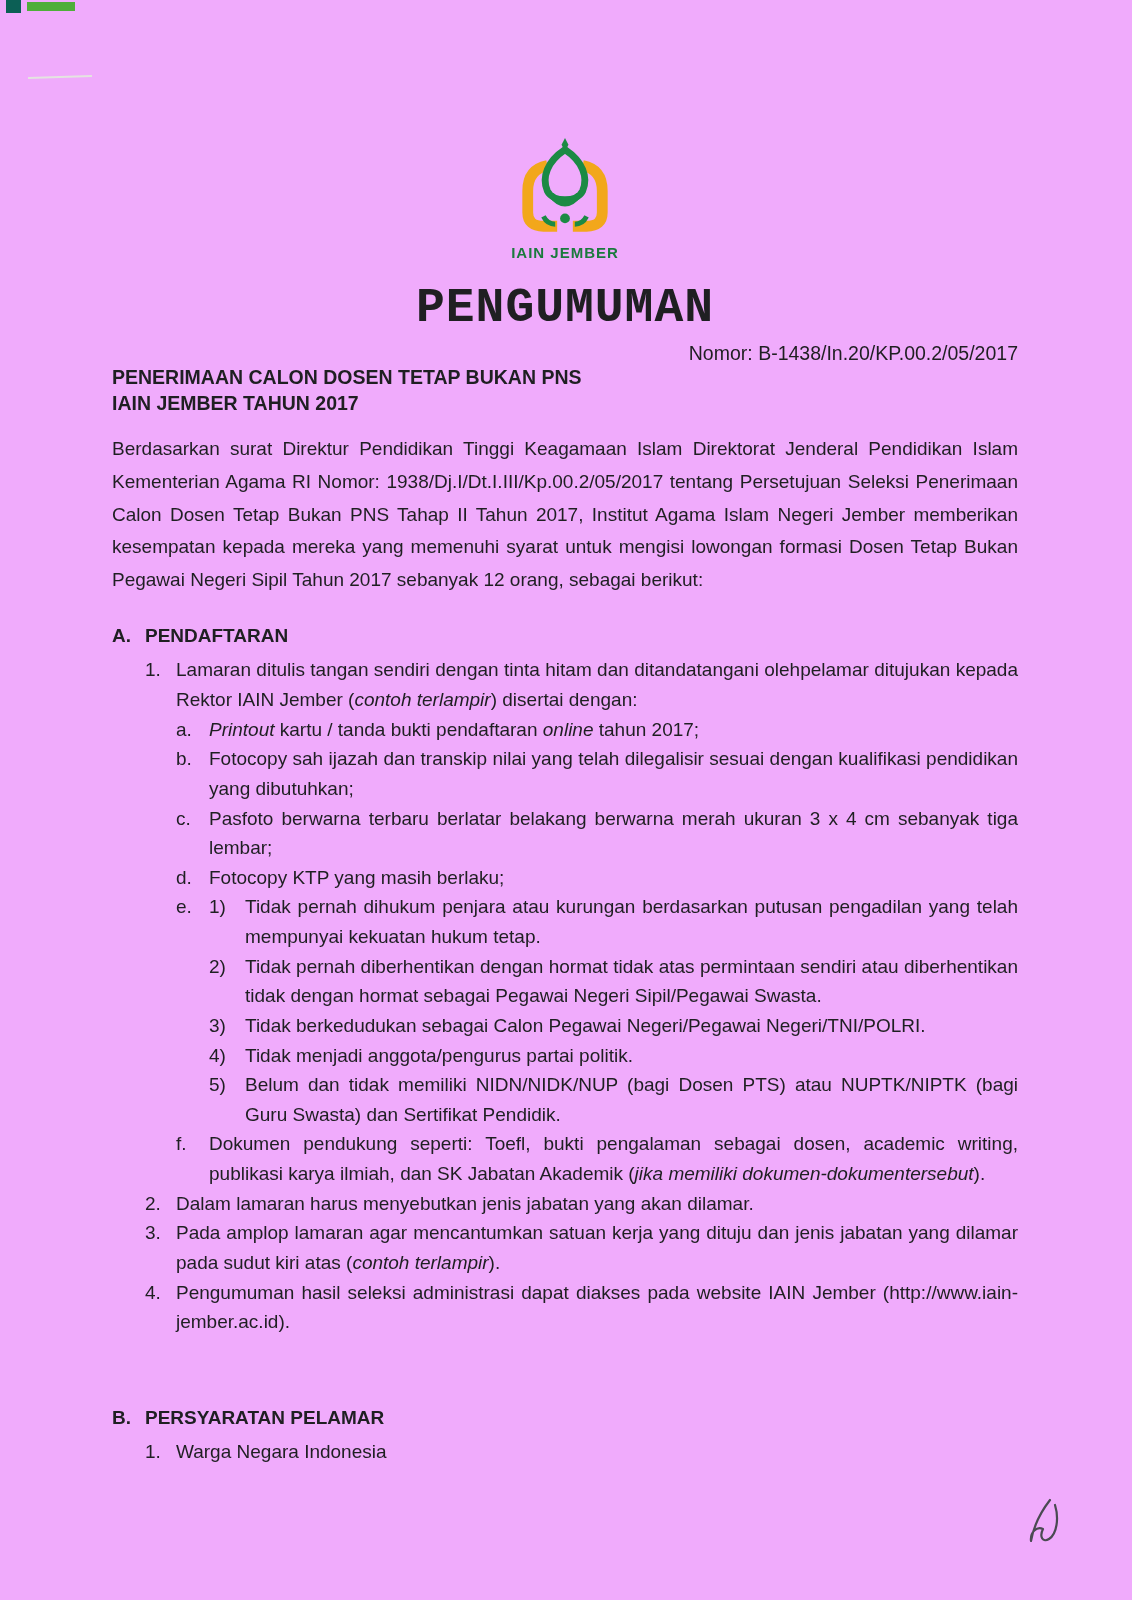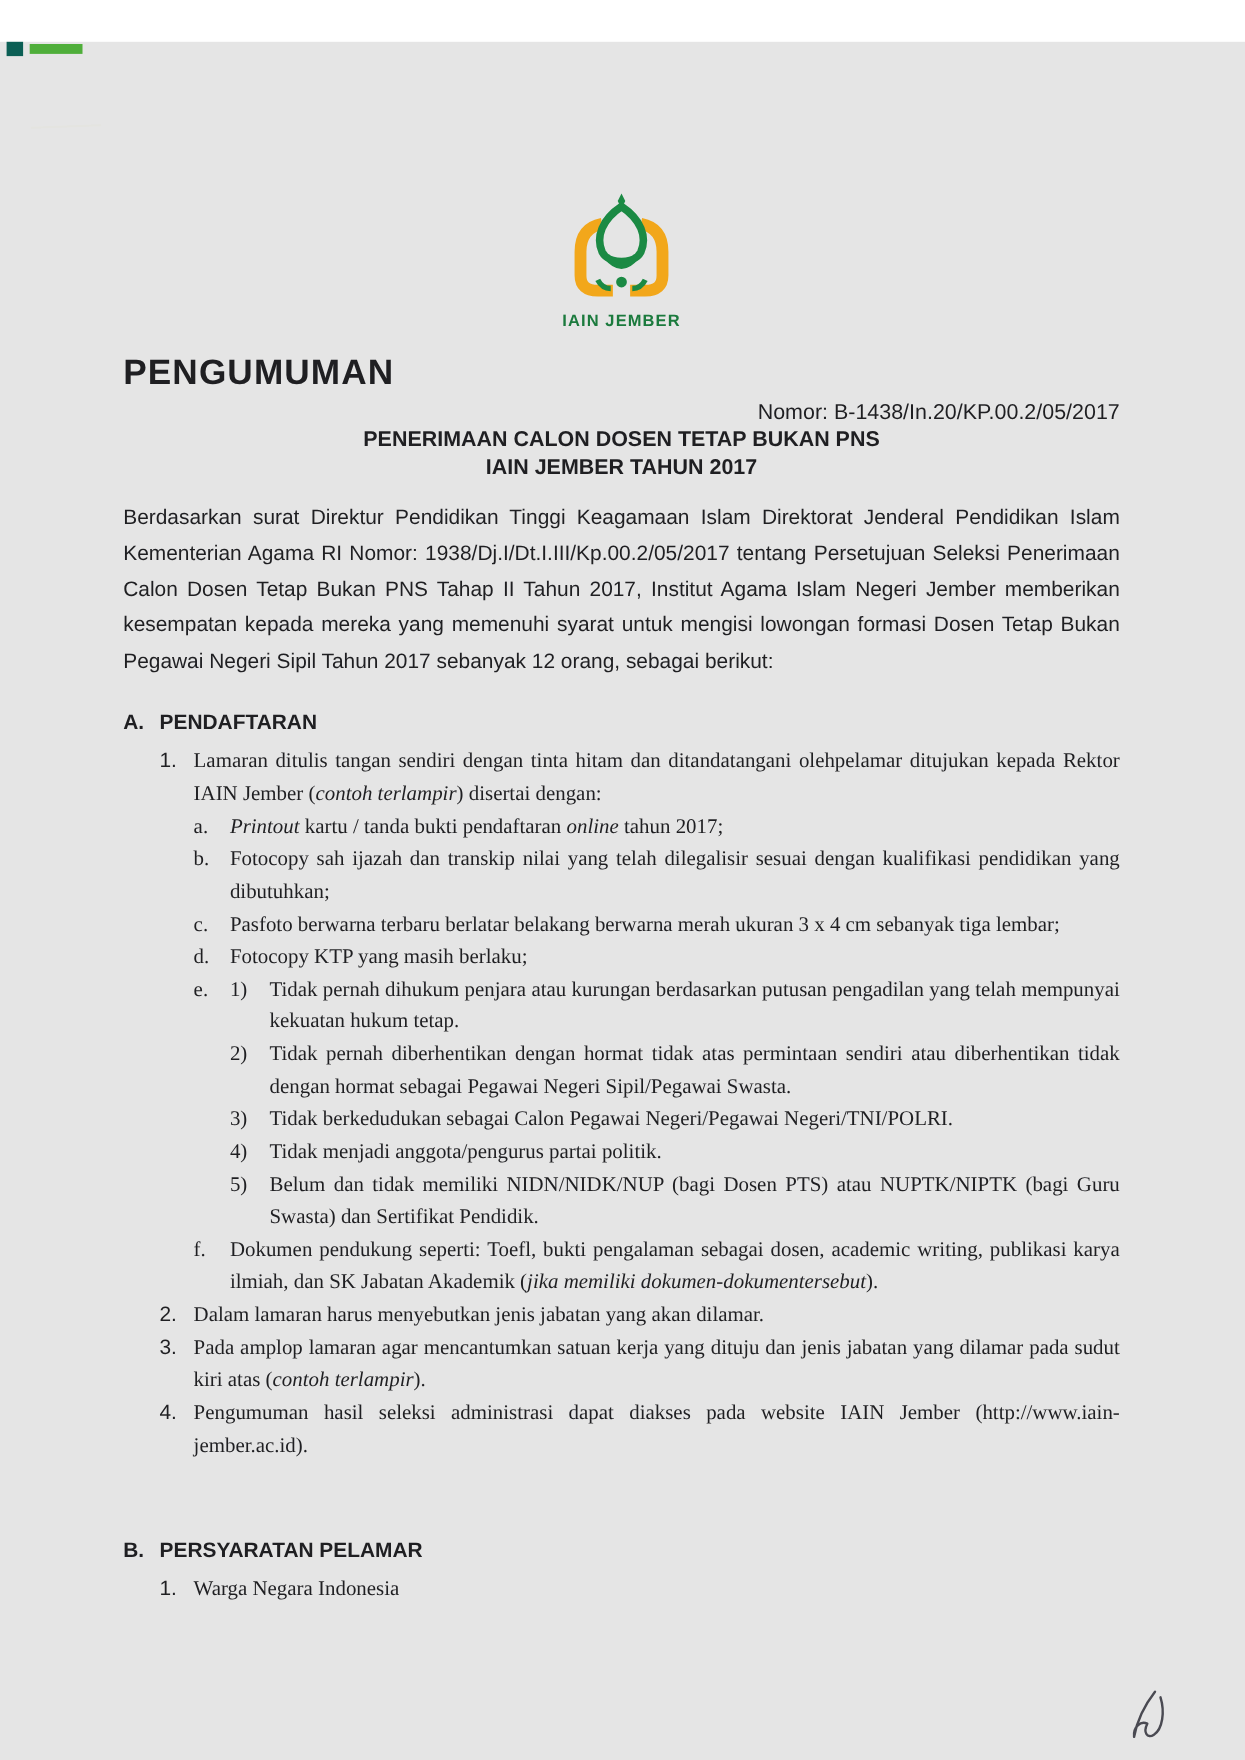--- a/index.html
+++ b/index.html
@@ -6,53 +6,52 @@
   html,body { background:#ffffff; }
   body {
     width:1132px; height:1600px;
     font-family:"Liberation Sans", sans-serif;
     color:#1f1f22;
     position:relative;
     overflow:hidden;
   }
   .page {
     position:absolute; inset:0;
-    background:#e5e5e5;
-    margin-top:38px;
+    background:#f0abfc;
   }
   
   .artifact-dark  { position:absolute; left:6px;  top:0;    width:15px; height:13px; background:#0c5f55; }
   .artifact-green { position:absolute; left:27px; top:2px;  width:48px; height:9px;  background:#4fae3a; }
   .artifact-scratch { position:absolute; left:28px; top:76px; width:64px; height:2px; background:#e4e4e0; transform:rotate(-2deg); }
 
   .content { position:absolute; left:112px; right:114px; top:0; }
 
   
   .logo-wrap { padding-top:136px; text-align:center; }
   .logo-caption { font-size:15px; font-weight:bold; color:#1b7a3d; letter-spacing:1px; margin-top:2px; }
-  .title { text-align:left; font-size:32px; font-weight:bold; letter-spacing:1px; margin-top:20px; }
+  .title { text-align:center; font-size:48px; font-weight:bold; letter-spacing:1px; margin-top:20px;font-family:Liberation Mono, monospace; }
   .doc-number { text-align:right; font-size:19.5px; margin-top:7px; }
   .tentang { text-align:center; font-size:19.5px; font-weight:bold; margin-top:18px; }
-  .subject { text-align:center; font-size:19.5px; font-weight:bold; line-height:1.32; }
+  .subject { text-align:left; font-size:19.5px; font-weight:bold; line-height:1.32; }
 
   
   .intro { margin-top:17px; font-size:19px; line-height:1.72; text-align:justify; }
 
   .section { font-size:19px; line-height:1.56; }
   .section-a { margin-top:24px; }
   .section-b { margin-top:66px; }
   .sec-head { display:flex; font-weight:bold; margin-bottom:5px; }
   .sec-head .m { flex:0 0 33px; }
   .list { margin-left:33px; }
 
   .li { display:flex; align-items:flex-start; }
   .m { flex:0 0 31px; }
   .lvl2 > .m { flex:0 0 33px; }
   .lvl3 > .m { flex:0 0 36px; }
-  .t { flex:1; min-width:0;font-family:Liberation Serif, serif; }
+  .t { flex:1; min-width:0; }
   .just { text-align:justify; }
   .it { font-style:italic; }
 
   .sign { position:absolute; right:64px; top:1496px; }
 </style>
 </head>
 <body>
 
 <div class="page">
 

